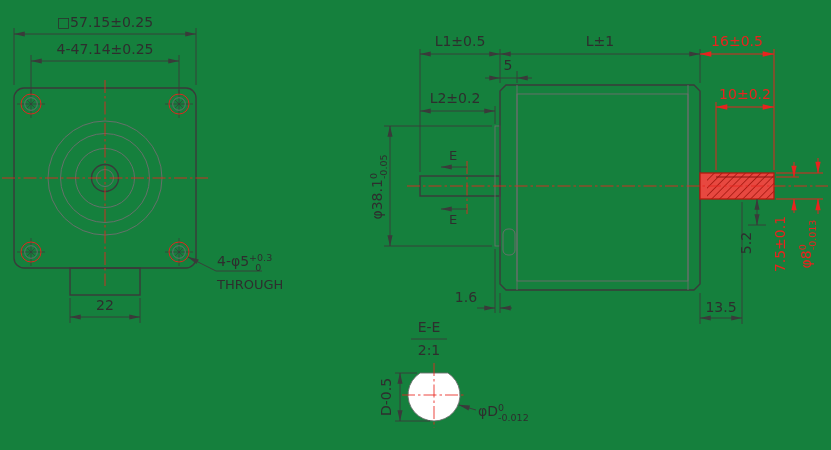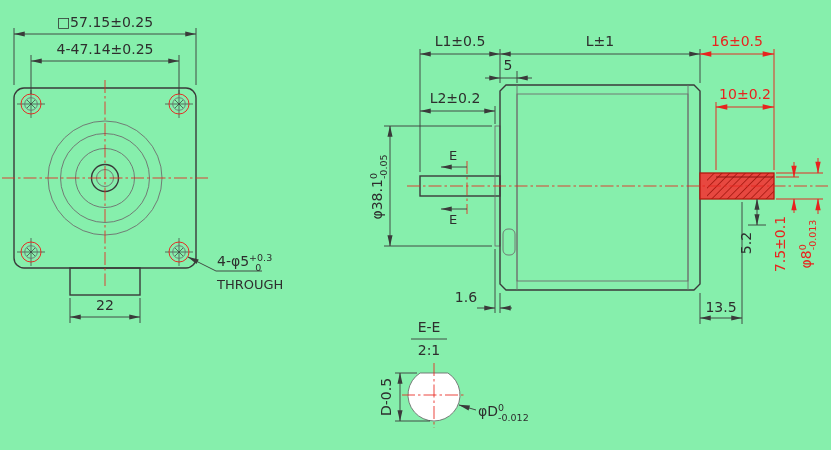--- a/index.html
+++ b/index.html
@@ -1,16 +1,16 @@
 <!DOCTYPE html>
 <html><head>
 <meta charset="utf-8">
 <style>
   body{margin:0;background:#fff}
-  .wrap{width:831px;height:450px;background:#86efac;overflow:hidden}
+  .wrap{width:831px;height:450px;background:#15803d;overflow:hidden}
   svg{display:block;font-family:"DejaVu Sans",sans-serif}
   .t{font-size:14px;fill:#2e2e2e}
   .sec{font-size:13px;fill:#2e2e2e}
   .tol{font-size:9.5px}
   .red{fill:#e8231e}
   .ln{stroke:#3a3a3a;stroke-width:1.4;fill:none}
   .ln2{stroke:#6e6e6e;stroke-width:.9;fill:none}
   .dim{stroke:#3a3a3a;stroke-width:.9;fill:none}
   .dimr{stroke:#e8231e;stroke-width:.95;fill:none}
   .cl{stroke:#e8231e;stroke-width:.85;fill:none;stroke-dasharray:13 3 2.5 3}

